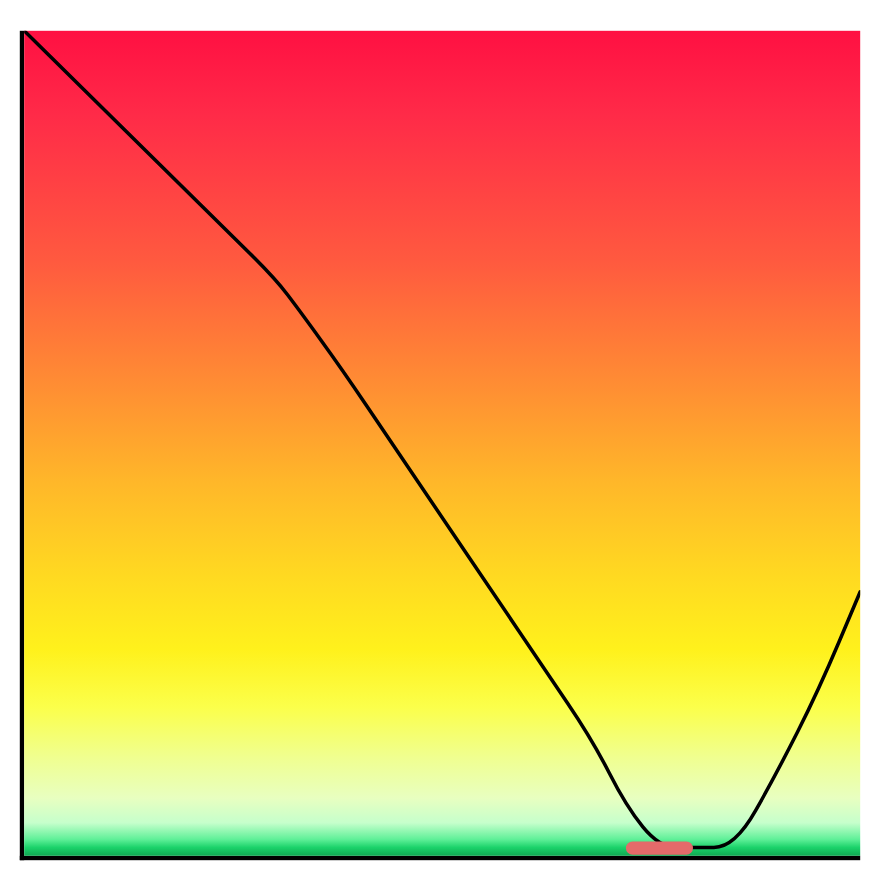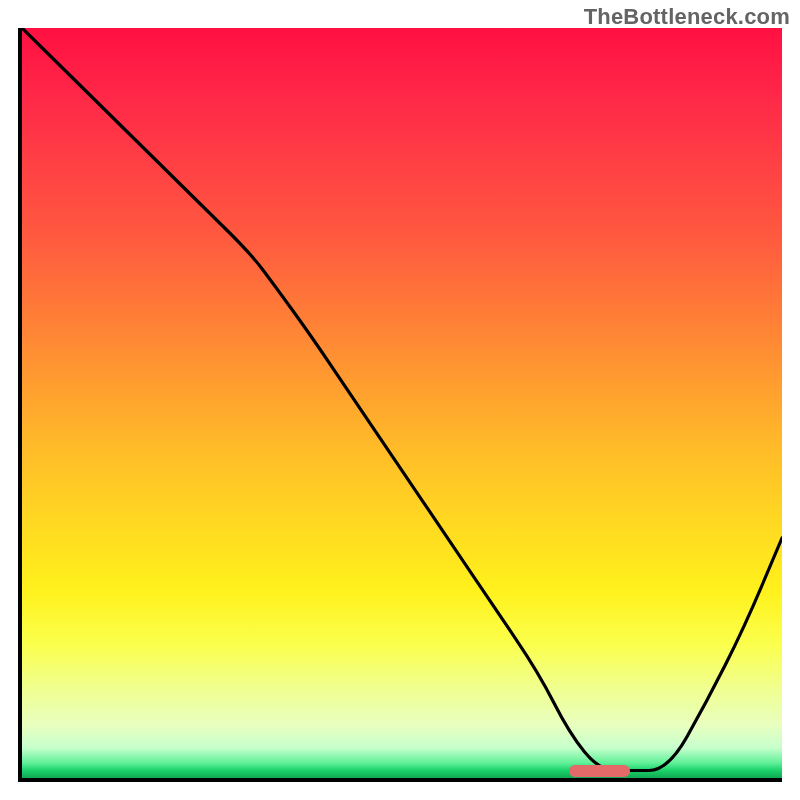--- a/index.html
+++ b/index.html
@@ -68,21 +68,20 @@
     position: absolute;
     height: 12px;
     border-radius: 6px;
     background: #e46a6a;
   }
 </style>
 </head>
 <body>
 
 <div class="container">
-  <div class="watermark">TheBottleneck.com</div>
 
   <div class="plot">
     <div class="gradient"></div>
 
     <svg class="curve" viewBox="0 0 760 750" preserveAspectRatio="none">
       <path d="M 0.0 0.0 Q 0.0 0.0 22.8 22.5 Q 45.6 45.0 68.4 67.5 Q 91.2 90.0 114.0 112.5 Q 136.8 135.0 159.6 157.5 Q 182.4 180.0 205.2 202.5 Q 228.0 225.0 239.4 240.0 Q 250.8 255.0 269.8 281.3 Q 288.8 307.5 311.6 341.3 Q 334.4 375.0 357.2 408.8 Q 380.0 442.5 402.8 476.3 Q 425.6 510.0 448.4 543.8 Q 471.2 577.5 494.0 611.3 Q 516.8 645.0 532.0 675.0 Q 547.2 705.0 562.4 723.8 Q 577.6 742.5 592.8 742.5 Q 608.0 742.5 627.0 742.5 Q 646.0 742.5 665.0 708.8 Q 684.0 675.0 703.0 637.5 Q 722.0 600.0 741.0 555.0 T 760.0 510.0" fill="none" stroke="#000000" stroke-width="3.2" stroke-linejoin="round" stroke-linecap="round"></path>
     </svg>
 
     <div class="marker" style="left: 547.2px; width: 60.8px; top: 736.5px; background: rgb(228, 106, 106);"></div>
   </div>

